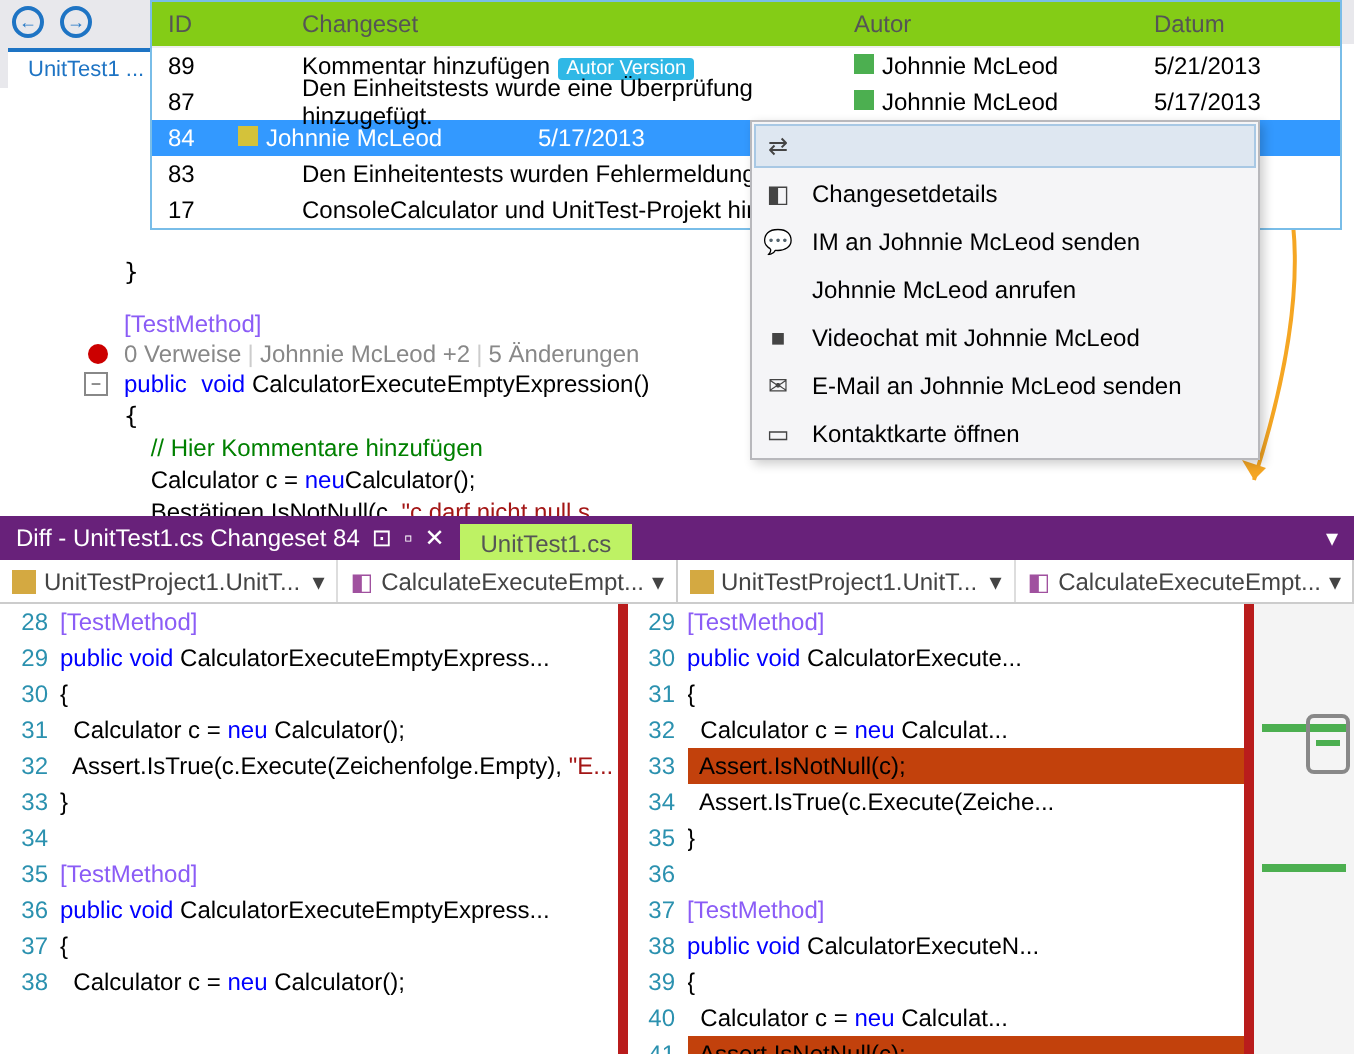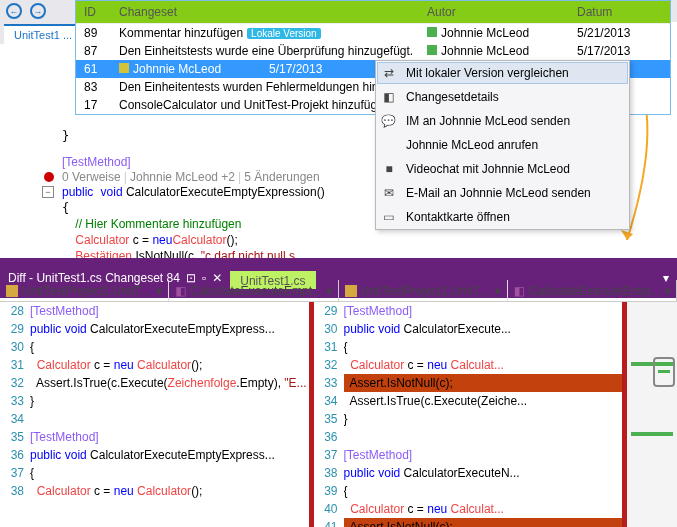--- a/index.html
+++ b/index.html
@@ -6,21 +6,21 @@
 body { width: 677px; height: 527px; background: #fff; overflow: hidden; position: relative; }
 
 
 .top-bar { height: 22px; background: #e8e8ec; display: flex; align-items: center; padding: 0 4px; gap: 4px; }
 .nav-btn { width: 20px; height: 18px; display: flex; align-items: center; justify-content: center; color: #1e74c4; }
 .circ { width: 16px; height: 16px; border: 2px solid #1e74c4; border-radius: 50%; display:flex;align-items:center;justify-content:center;font-size:9px;color:#1e74c4; }
 
 .history-panel { position: absolute; top: 0; left: 75px; right: 6px; background: #fff; border: 1px solid #79bde8; z-index: 10; }
 .history-head { display: flex; background: #84cc16; padding: 4px 8px; font-weight: normal; color: #555; border-bottom: 1px solid #eee; }
 .col-id { width: 35px; }
-.col-cs { flex: 1; }
+.col-cs { flex: 1; margin-left: 32px; }
 .col-autor { width: 150px; }
 .col-datum { width: 85px; text-align: left; }
 .history-row { display: flex; padding: 2px 8px; align-items: center; height: 18px; }
 .history-row.sel { background: #3399ff; color: #fff; }
 .badge-lokal { background: #2fb8e6; color: #fff; font-size: 10px; padding: 0 4px; border-radius: 2px; margin-left: 4px; }
 .sq { width: 10px; height: 10px; display: inline-block; margin-right: 4px; }
 .sq-g { background: #4caf50; }
 .sq-y { background: #d4c23a; }
 
 
@@ -36,28 +36,28 @@
 .tab { background: #fff; padding: 3px 10px; font-size: 11px; border-top: 2px solid #1e74c4; color: #1e74c4; }
 
 
 .code-top { position: absolute; top: 44px; left: 0; right: 0; height: 206px; background: #fff; padding-left: 20px; }
 .code-line { font-family: Consolas, monospace; font-size: 12px; line-height: 16px; white-space: pre; padding-left: 20px; }
 .gutter-collapse { position: absolute; left: 22px; width: 12px; height: 12px; border: 1px solid #888; font-size: 9px; text-align: center; line-height: 10px; color: #555; }
 .codelens { color: #888; font-size: 11px; padding-left: 42px; }
 .codelens .sep { color: #ccc; }
 .red-dot { position: absolute; left: 24px; width: 10px; height: 10px; background: #c00; border-radius: 50%; }
 
-.c-attr { color: #8b5cf6; } .c-kw { color: #0000ff; } .c-type { color: #ef4444; }
+.c-attr { color: #8b5cf6; } .c-kw { color: #0000ff; } .c-type { color: #000000; }
 .c-comment { color: #008000; } .c-str { color: #a31515; }
 
 
 .arrow { position: absolute; top: 70px; right: 10px; width: 60px; height: 180px; z-index: 5; }
 
 
-.diff-header { position: absolute; top: 258px; left: 0; right: 0; height: 40px; background: #68217a; color: #fff; display: flex; align-items: center; }
+.diff-header { position: absolute; top: 258px; left: 0; right: 0; height: 22px; background: #68217a; color: #fff; display: flex; align-items: center; }
 .diff-tab-active { background: #68217a; padding: 0 8px; display: flex; align-items: center; gap: 6px; height: 100%; }
 .diff-tab { background: #bef264; color: #555; padding: 3px 10px; height: 18px; margin-top: 4px; }
 
 
 .crumbs { position: absolute; top: 280px; left: 0; right: 0; height: 22px; display: flex; border-bottom: 1px solid #ccc; }
 .crumb-half { flex: 1; display: flex; border-right: 1px solid #ccc; }
 .crumb { flex: 1; padding: 3px 6px; display: flex; align-items: center; gap: 4px; color: #444; overflow: hidden; white-space: nowrap; }
 .crumb + .crumb { border-left: 1px solid #ddd; }
 .cube { width: 12px; height: 12px; background: #d4a941; }
 
@@ -93,32 +93,32 @@
 <div class="history-panel">
   <div class="history-head">
     <div class="col-id">ID</div>
     <div class="col-cs">Changeset</div>
     <div class="col-autor">Autor</div>
     <div class="col-datum">Datum</div>
   </div>
   <div id="history-rows">
       <div class="history-row">
         <div class="col-id">89</div>
-    <div class="col-cs">Kommentar hinzufügen<span class="badge-lokal">Lokale Version</span></div>
+    <div class="col-cs">Kommentar hinzufügen<span class="badge-lokal">Autor Version</span></div>
     <div class="col-autor"><span class="sq sq-g"></span>Johnnie McLeod</div>
     <div class="col-datum">5/21/2013</div>
       </div>
       <div class="history-row">
         <div class="col-id">87</div>
     <div class="col-cs">Den Einheitstests wurde eine Überprüfung hinzugefügt.</div>
     <div class="col-autor"><span class="sq sq-g"></span>Johnnie McLeod</div>
     <div class="col-datum">5/17/2013</div>
       </div>
       <div class="history-row sel">
-        <div class="col-id">61</div>
+        <div class="col-id">84</div>
     <div class="col-autor"><span class="sq sq-y"></span>Johnnie McLeod</div>
     <div class="col-datum">5/17/2013</div>
       </div>
       <div class="history-row">
         <div class="col-id">83</div>
     <div class="col-cs">Den Einheitentests wurden Fehlermeldungen hin</div>
     <div class="col-autor"></div>
     <div class="col-datum">5/17/2013</div>
       </div>
       <div class="history-row">
@@ -126,21 +126,20 @@
     <div class="col-cs">ConsoleCalculator und UnitTest-Projekt hinzufüg</div>
     <div class="col-autor"></div>
     <div class="col-datum">4/26/2013</div>
       </div>
     </div>
 </div>
 
 <div class="ctx-menu" id="ctx-menu">
     <div class="ctx-item hi">
       <span class="ctx-icon">⇄</span>
-      <span class="ctx-label">Mit lokaler Version vergleichen</span>
     </div>
     <div class="ctx-item">
       <span class="ctx-icon">◧</span>
       <span class="ctx-label">Changesetdetails</span>
     </div>
     <div class="ctx-item">
       <span class="ctx-icon">💬</span>
       <span class="ctx-label">IM an Johnnie McLeod senden</span>
     </div>
     <div class="ctx-item">

